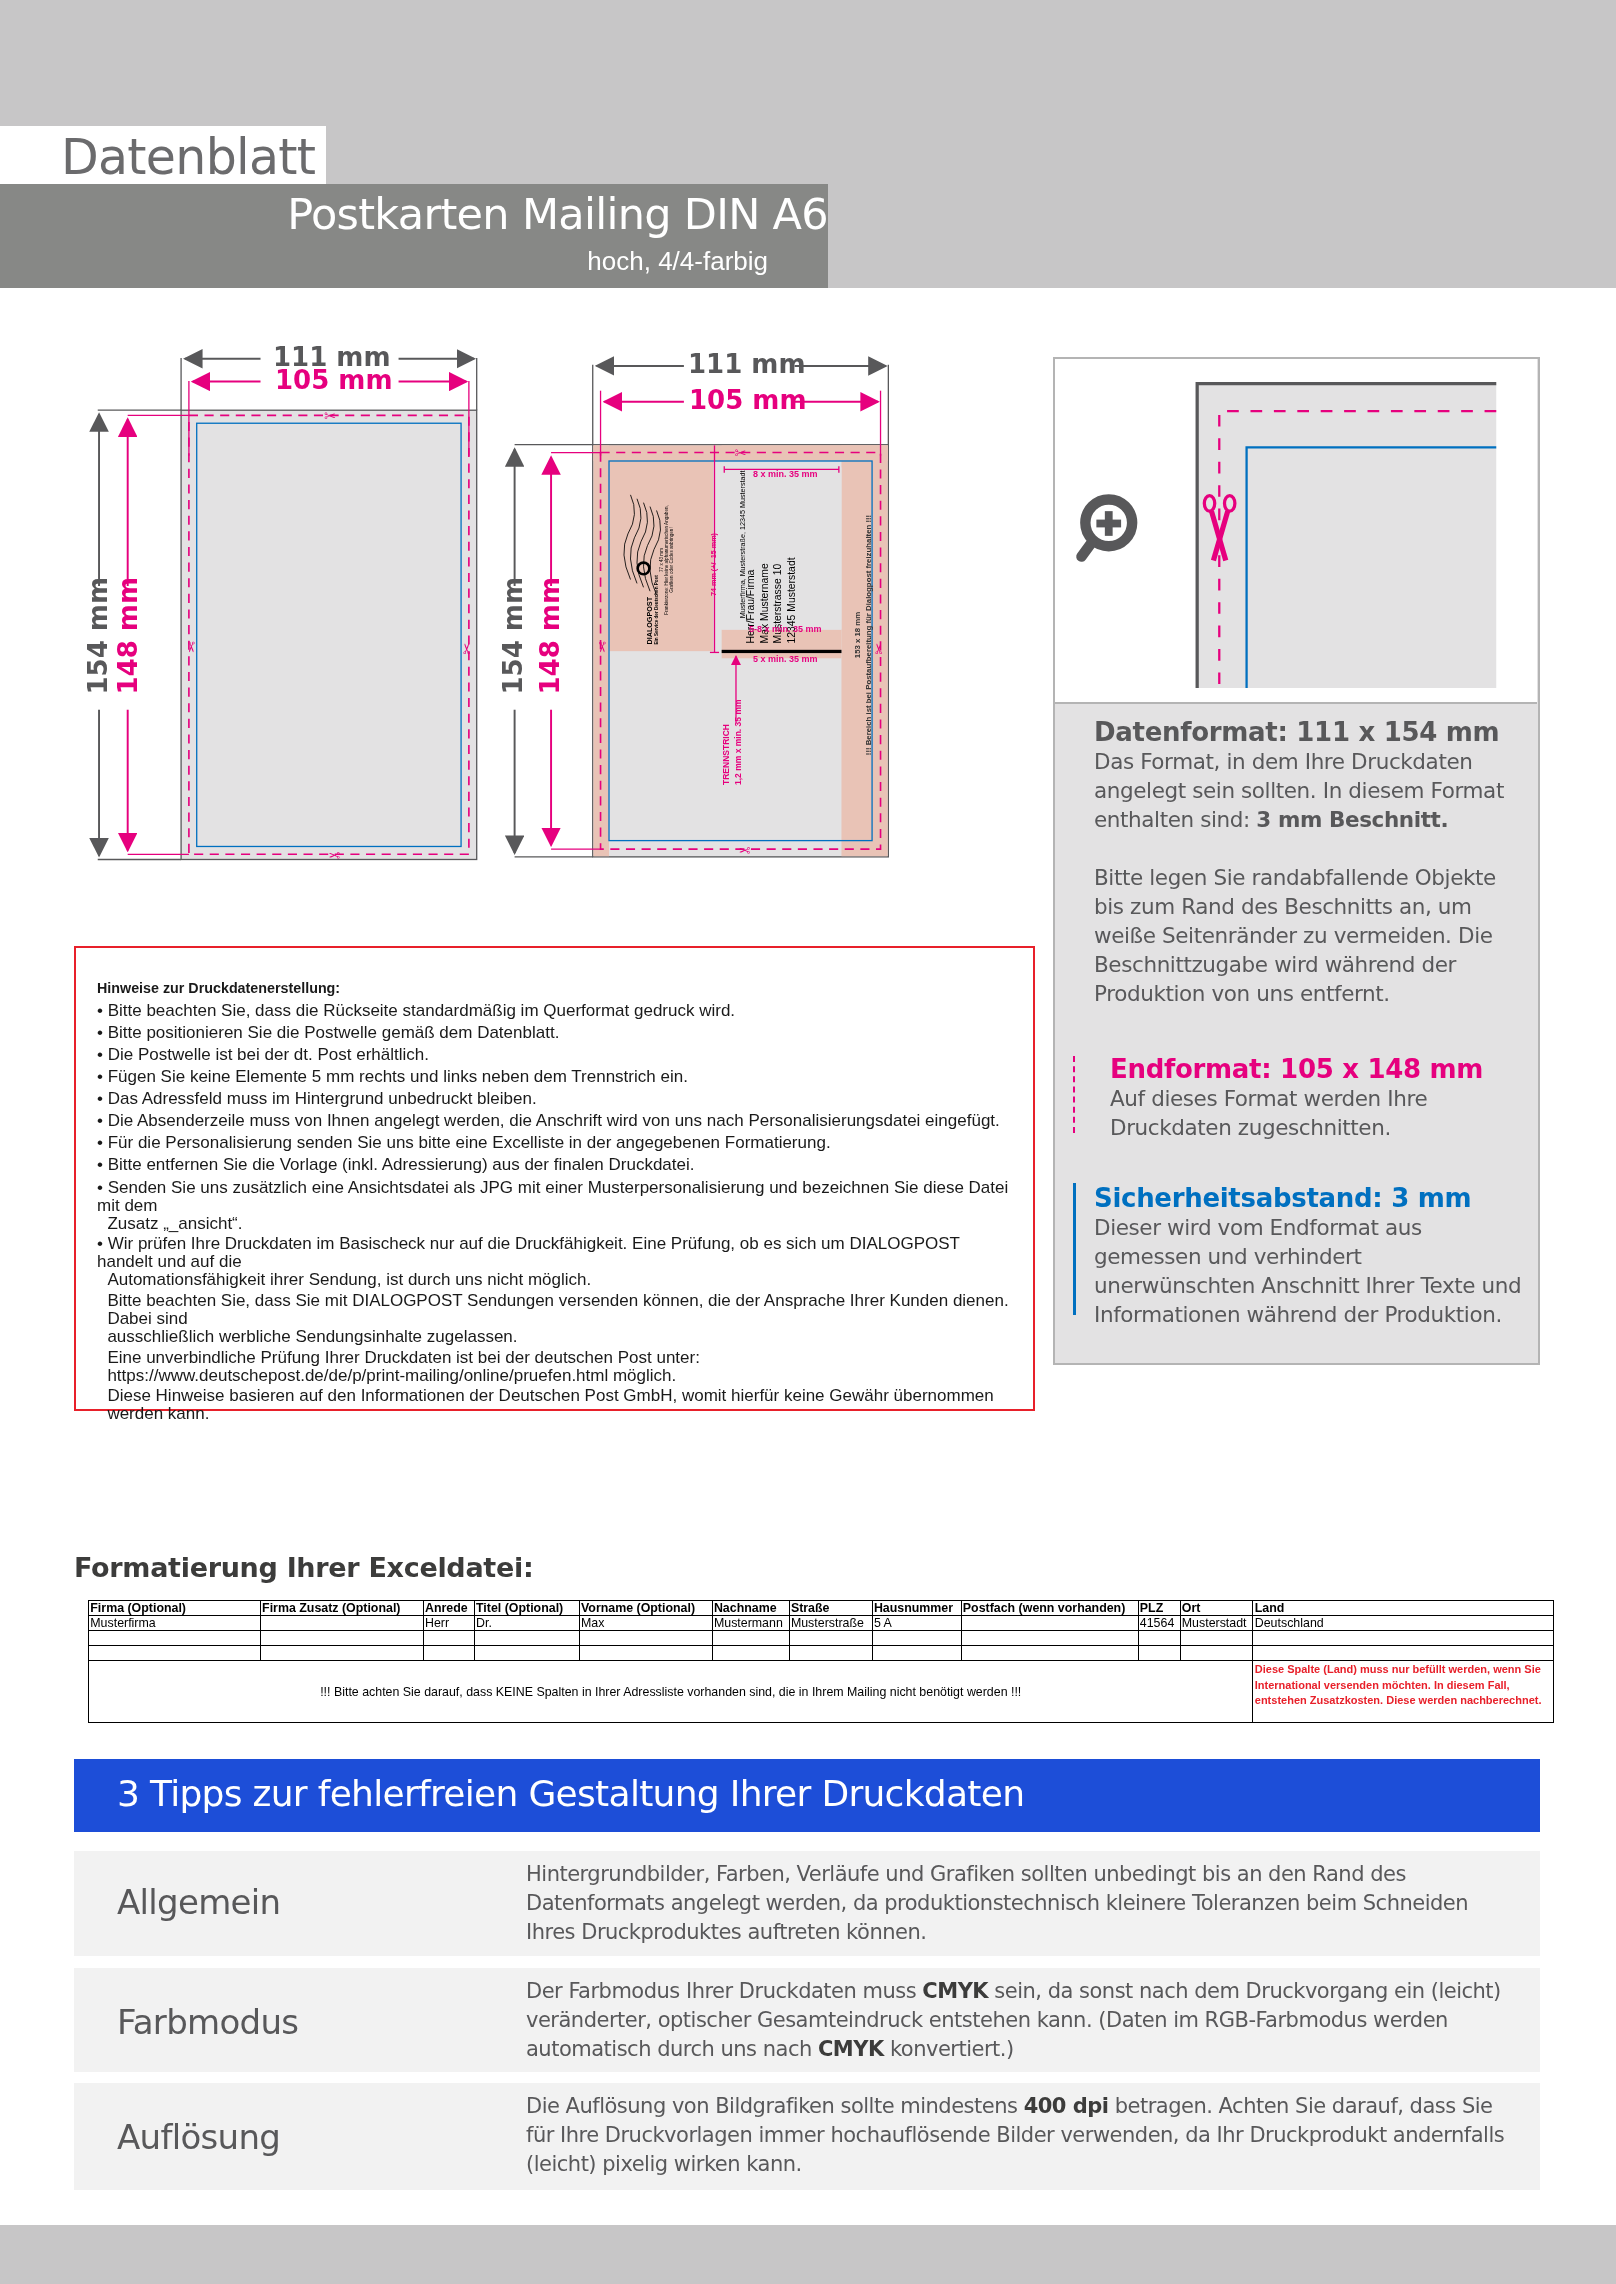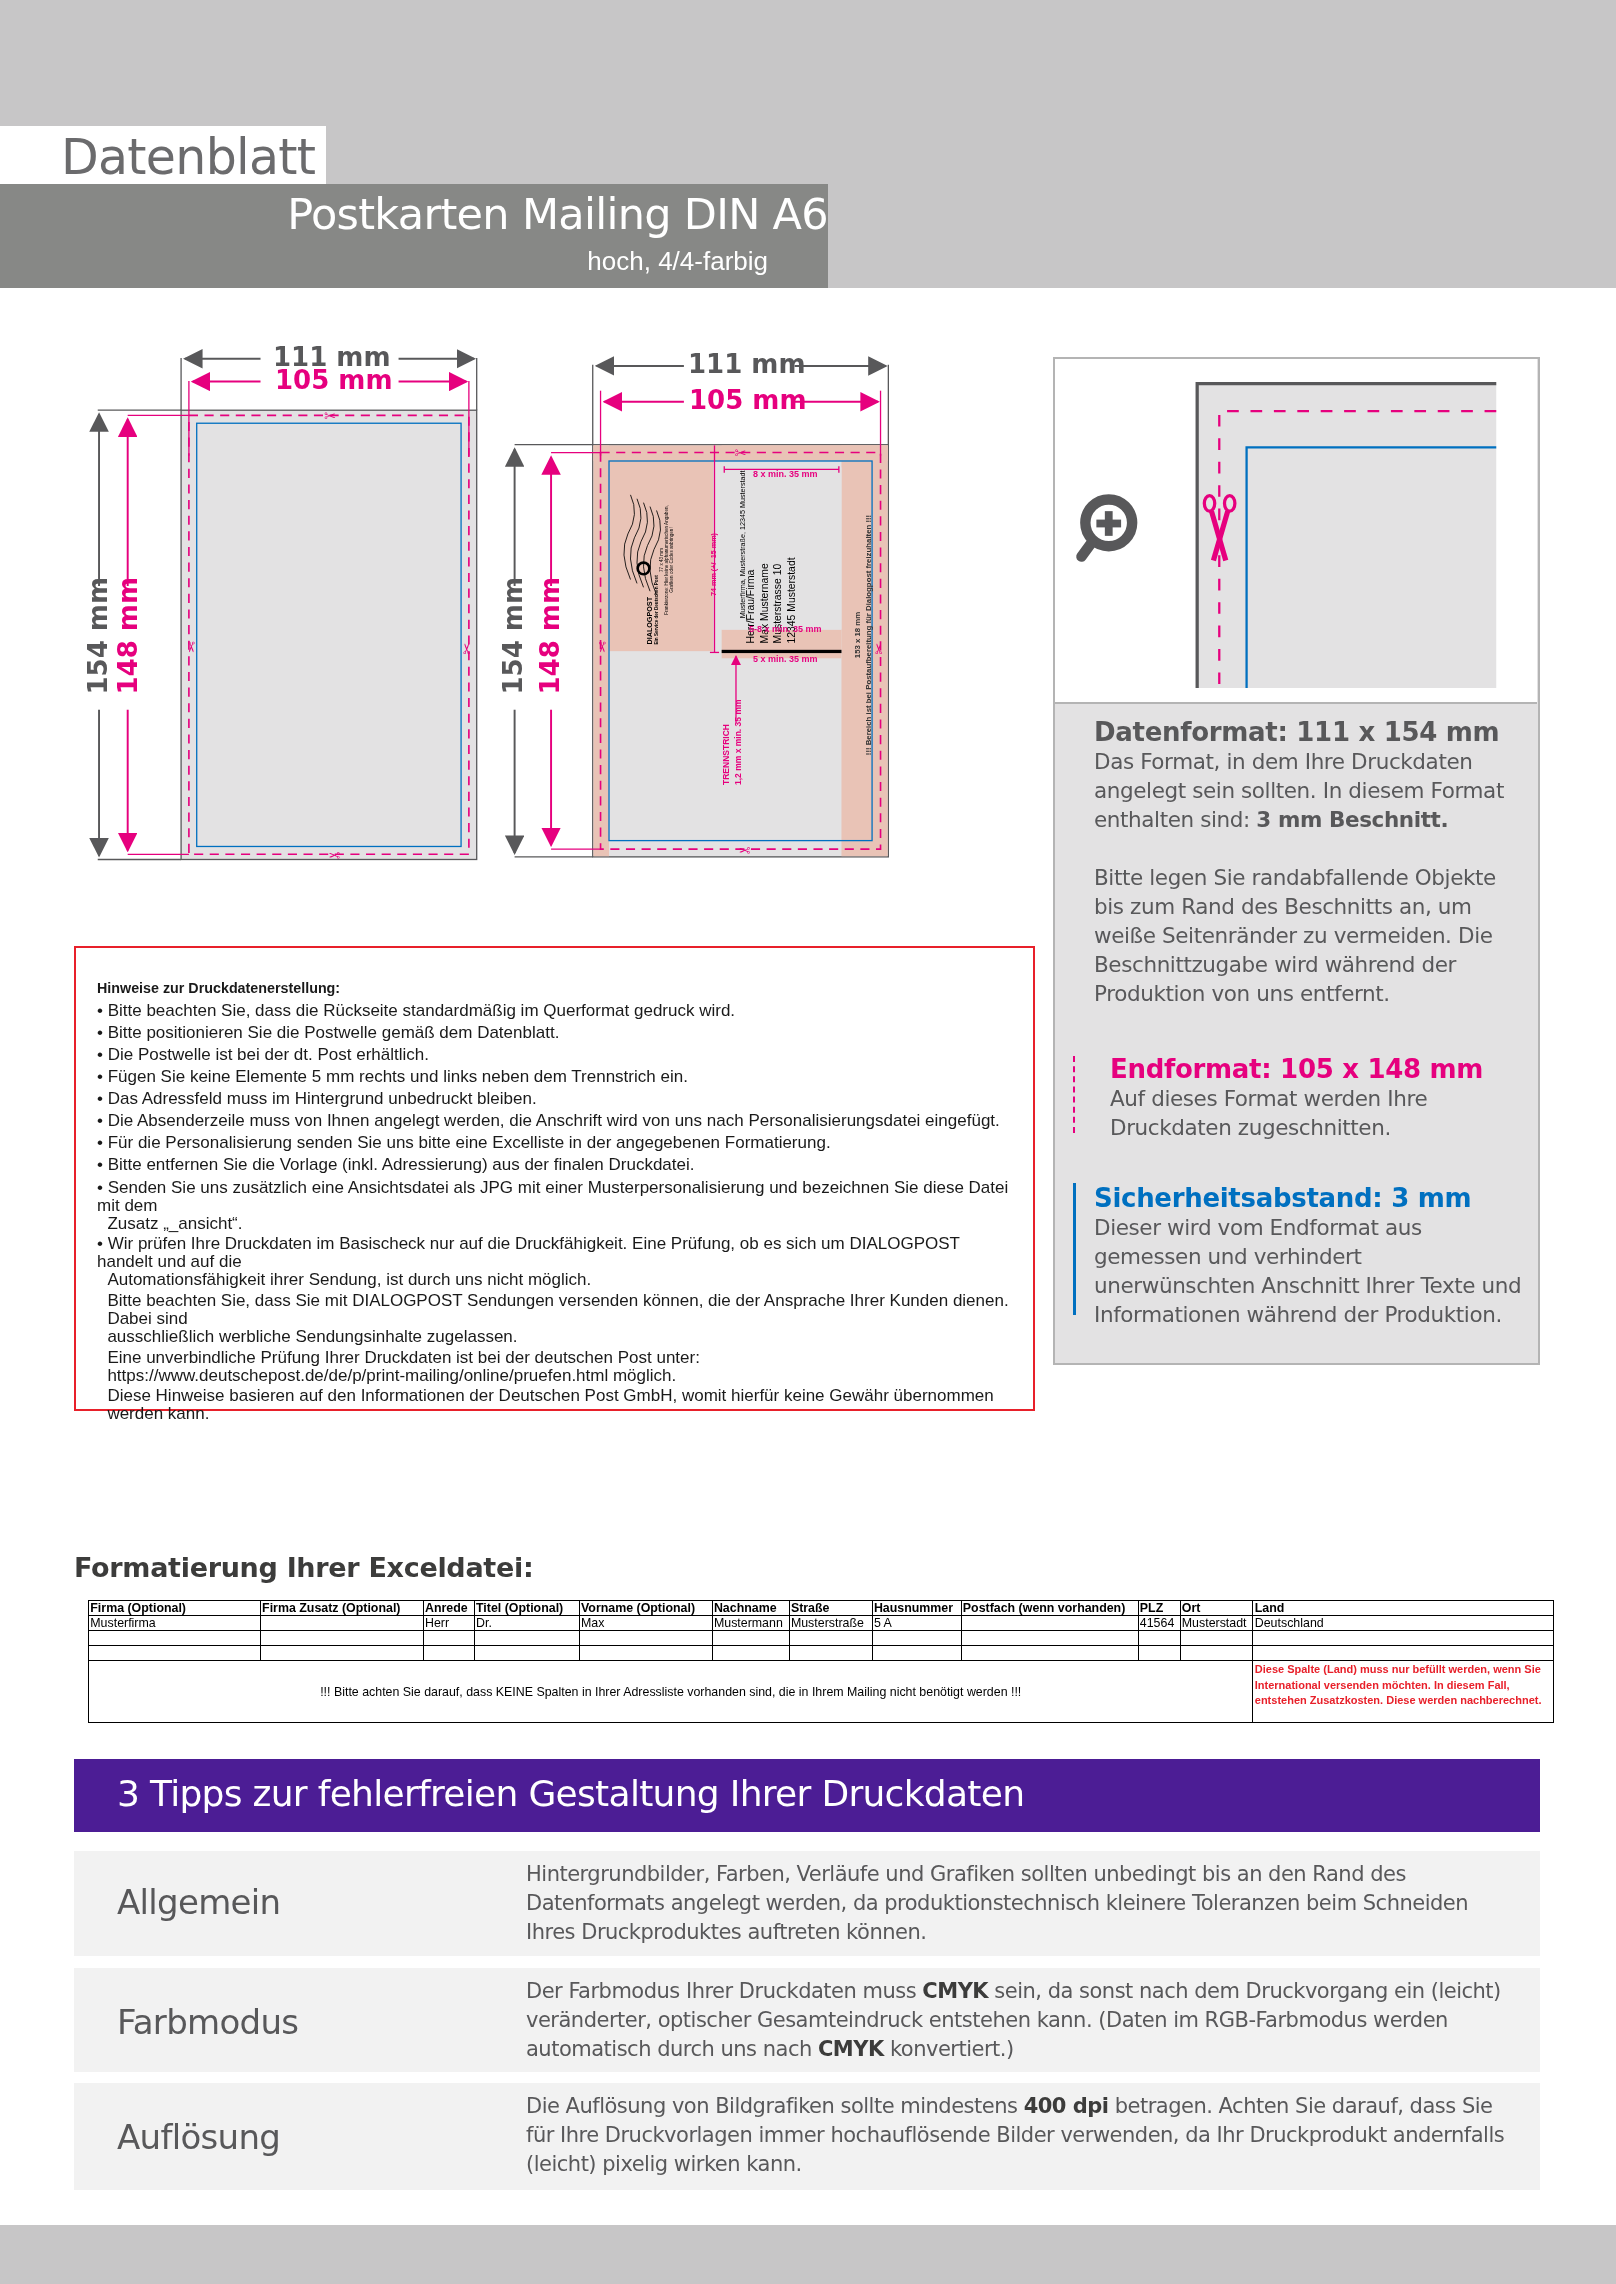--- a/index.html
+++ b/index.html
@@ -40,21 +40,21 @@
 
   
   .excel-title { position: absolute; left: 74px; top: 1552px; font-size: 27px; font-weight: bold; color: #3c3c3b; font-family: "DejaVu Sans", sans-serif; letter-spacing: -0.3px; }
   table.excel { position: absolute; left: 88px; top: 1600px; width: 1466px; border-collapse: collapse; font-family: "Liberation Sans", sans-serif; font-size: 12.4px; color: #000; }
   table.excel td { border: 1.3px solid #000; height: 15px; padding: 0 1.3px; white-space: nowrap; vertical-align: middle; }
   table.excel tr.head td { font-weight: bold; }
   table.excel td.note-center { height: 62px; text-align: center; border-right: 1.3px solid #000; }
   table.excel td.note-red { color: #e8202a; font-weight: bold; white-space: normal; font-size: 11px; line-height: 15.6px; vertical-align: top; padding-top: 1.3px; }
 
   
-  .tips-header { position: absolute; left: 74px; top: 1759px; width: 1466px; height: 73px; background: #4c1d95; }
+  .tips-header { position: absolute; left: 74px; top: 1759px; width: 1466px; height: 73px; background: #1d4ed8; }
   .tips-header-text { position: absolute; left: 43px; top: 14.3px; font-size: 36px; color: #fff; font-family: "DejaVu Sans", sans-serif; letter-spacing: -0.7px; white-space: nowrap; }
   .tip-row { position: absolute; left: 74px; width: 1466px; background: #f2f2f2; }
   .tip-label { position: absolute; left: 43px; font-size: 34px; color: #58585a; font-family: "DejaVu Sans", sans-serif; letter-spacing: -0.7px; }
   .tip-text { position: absolute; left: 452px; width: 996px; font-size: 21px; line-height: 29px; color: #58585a; font-family: "DejaVu Sans", sans-serif; letter-spacing: -0.5px; }
   .tip-text b { color: #3c3c3b; }
 </style>
 </head>
 <body>
 
 <div class="top-band"></div>

